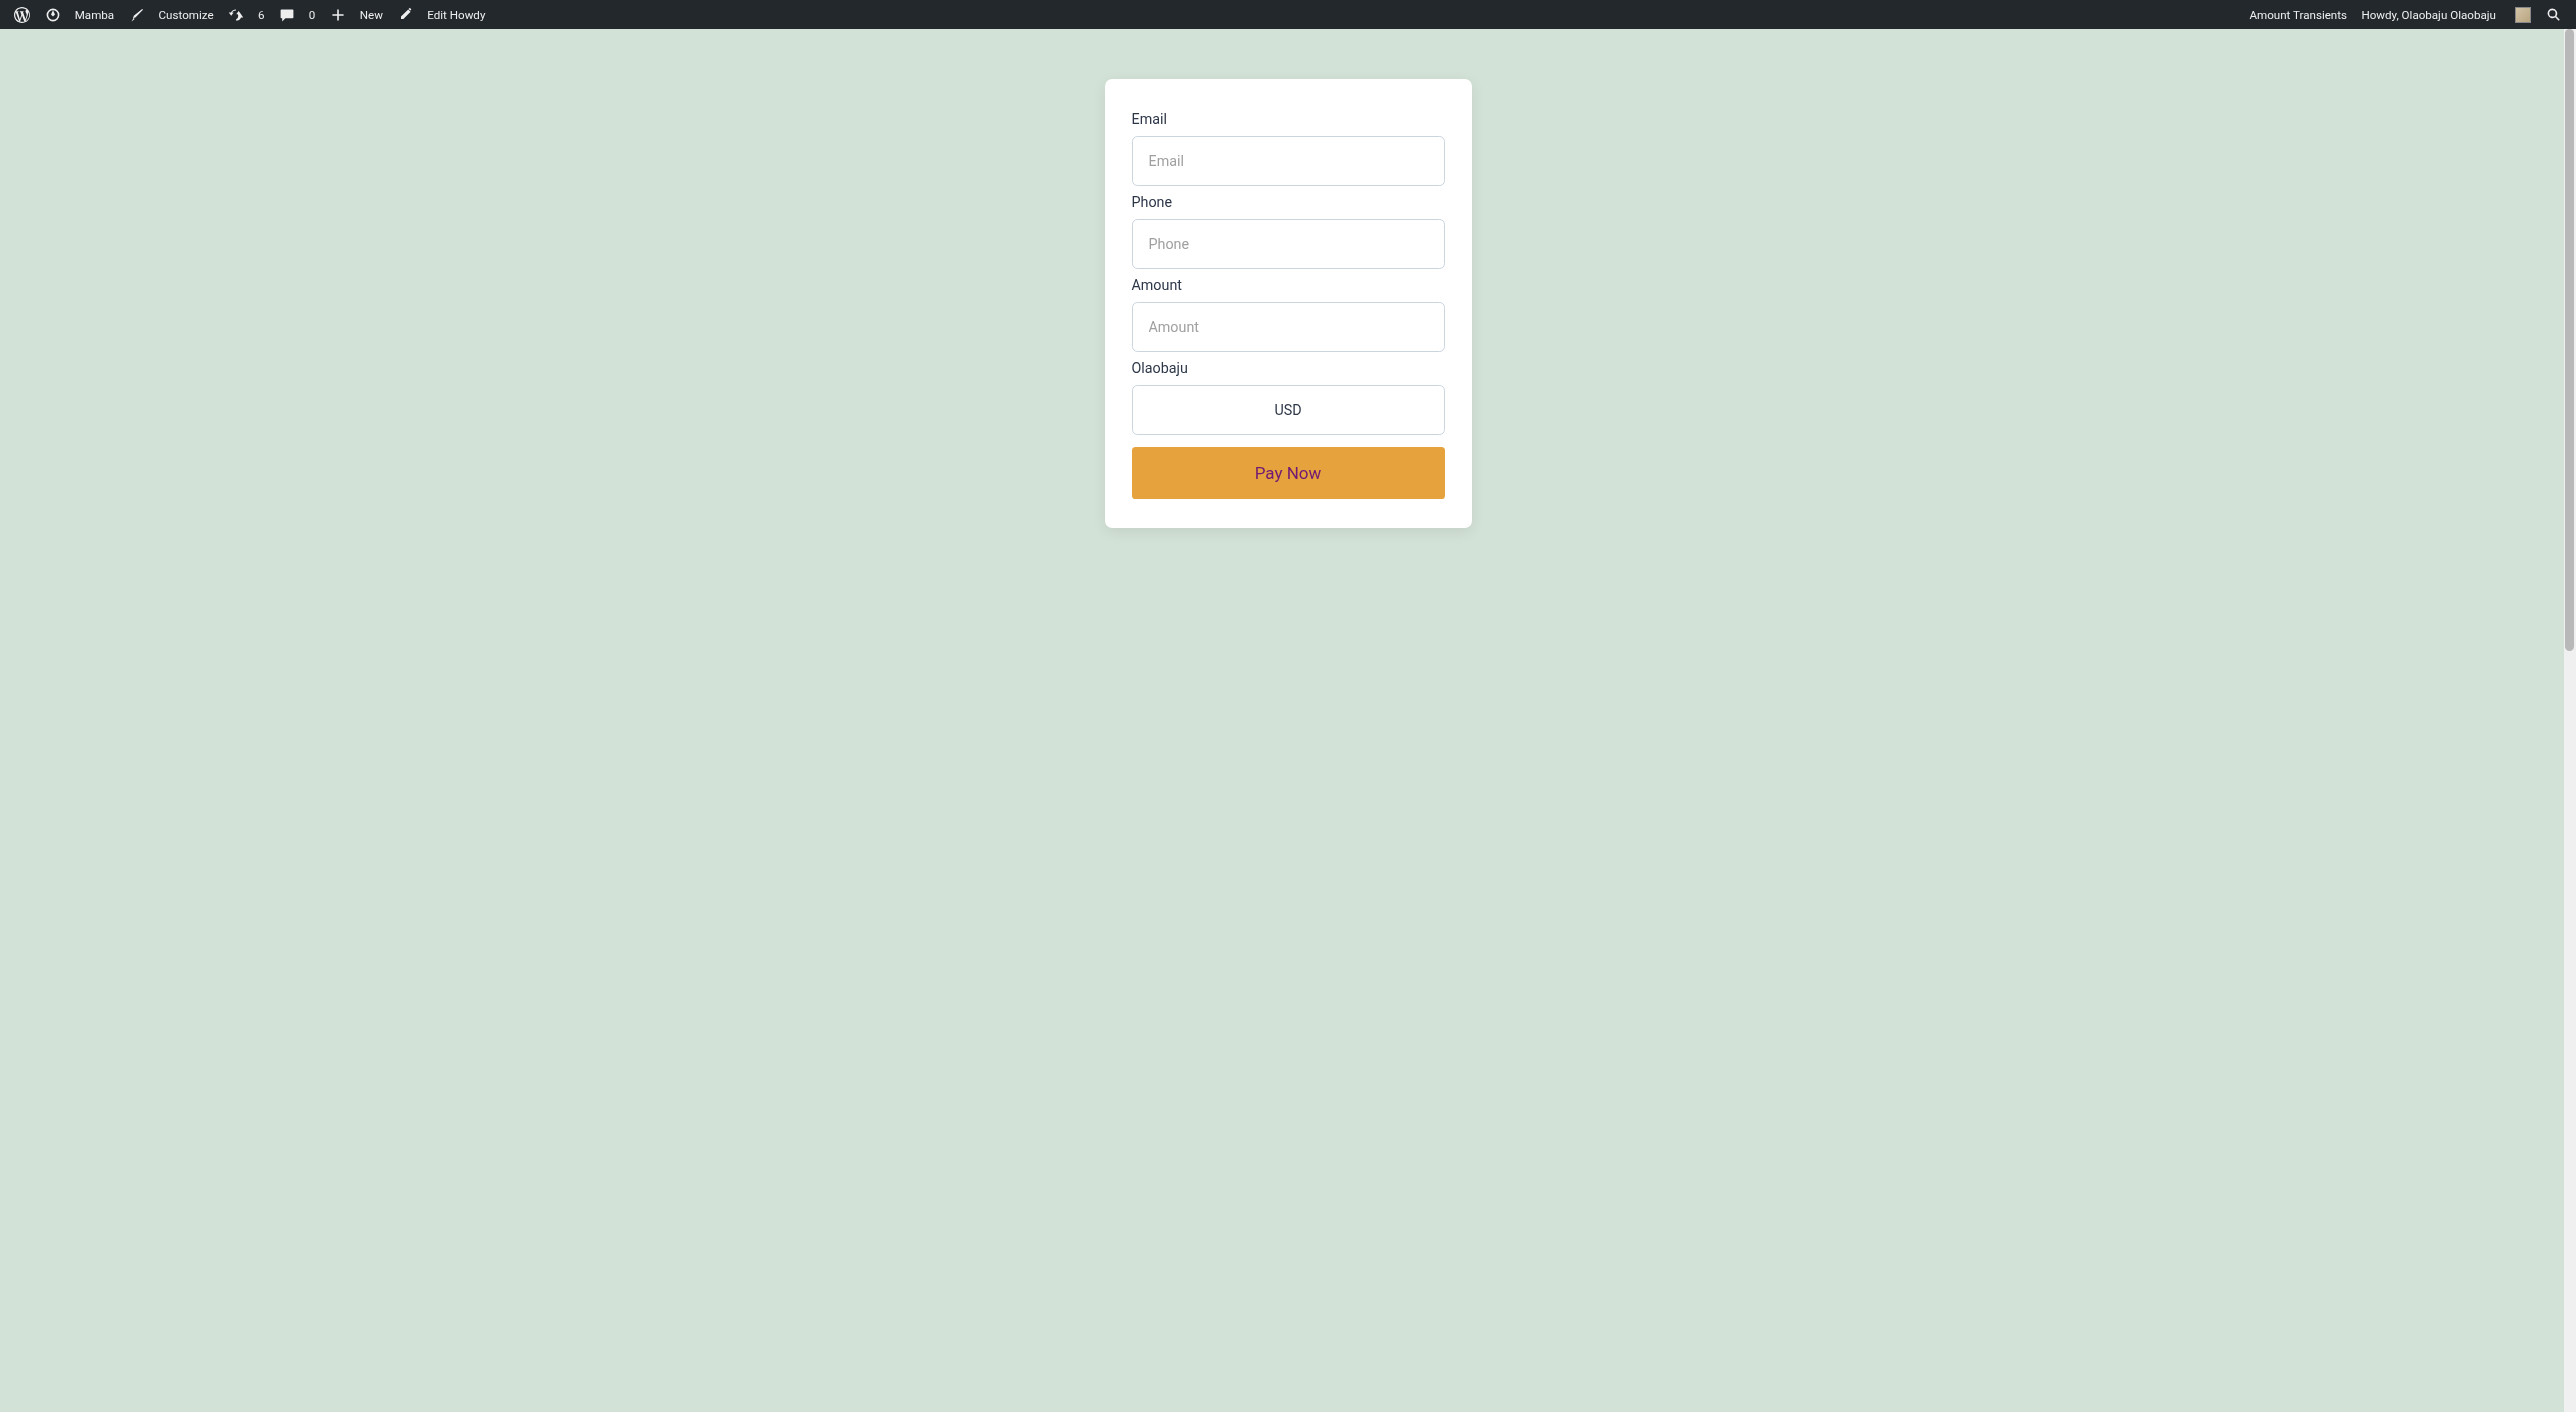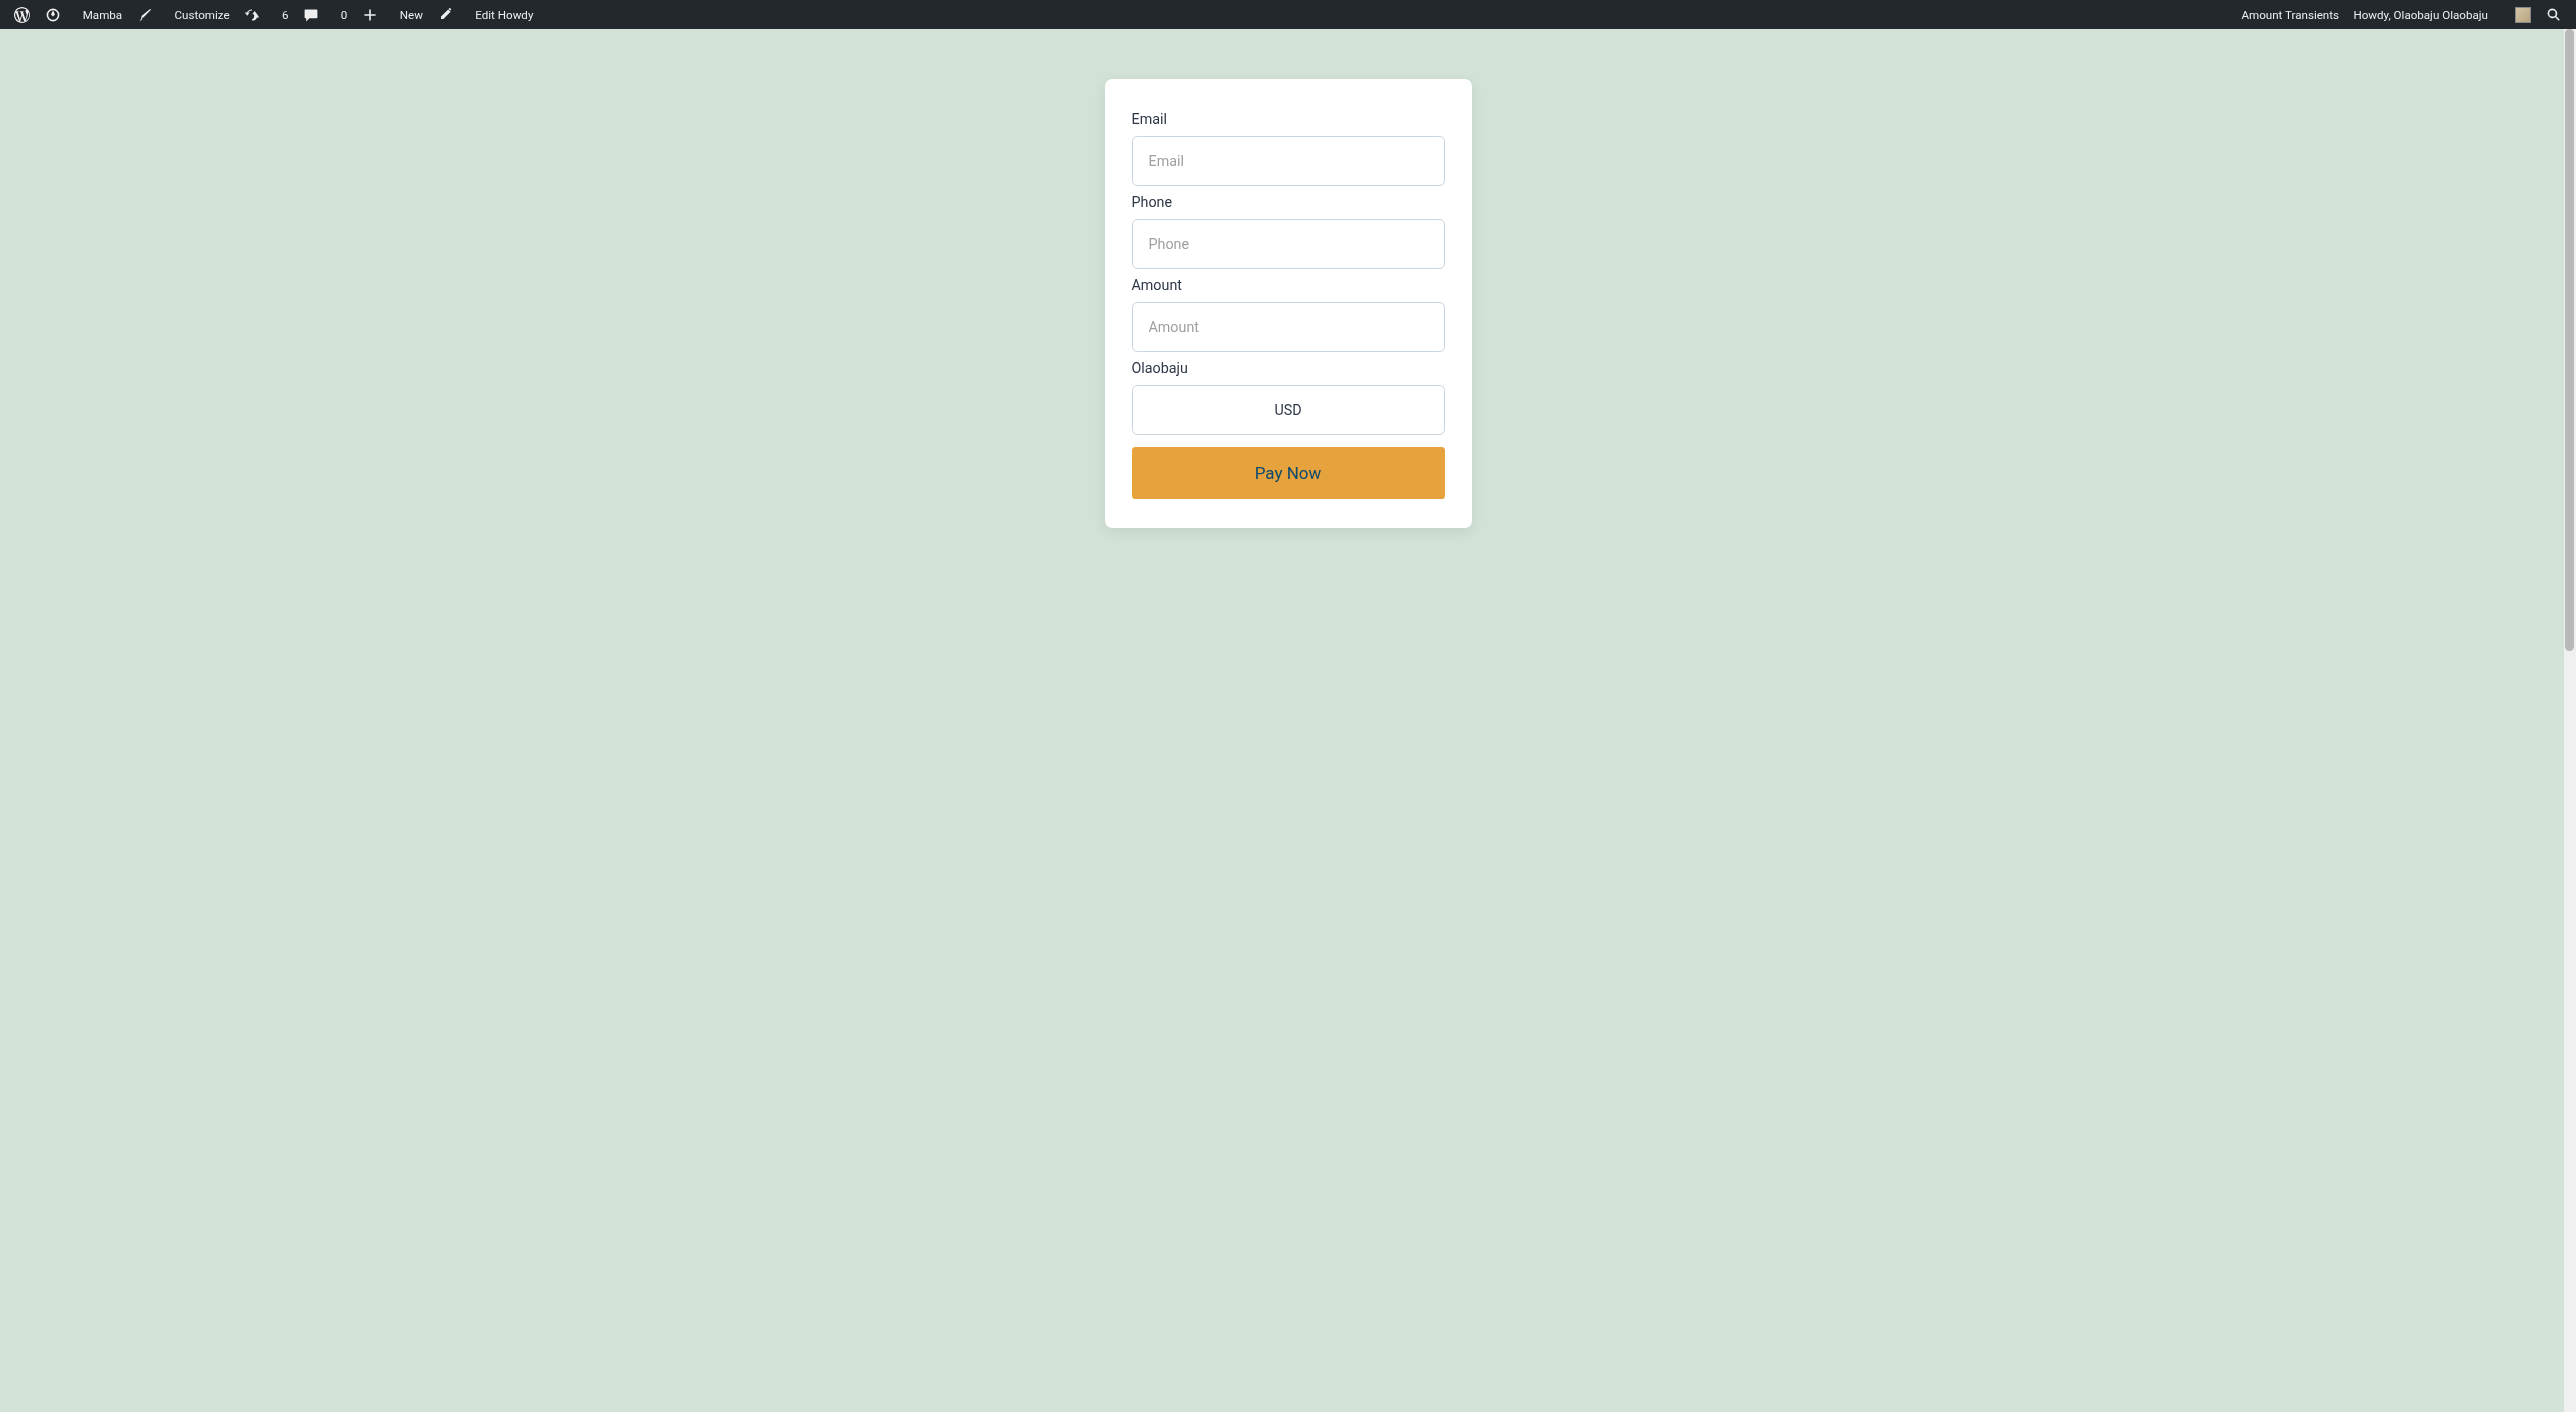--- a/index.html
+++ b/index.html
@@ -39,21 +39,21 @@
       height: 100%;
     }
 
     .admin-bar-item {
       display: flex;
       align-items: center;
       padding: 0 7.2px;
       height: 100%;
       color: #eee;
       cursor: pointer;
-      gap: 22px;
+      gap: 14px;
     }
 
     .admin-icon {
       display: inline-flex;
       align-items: center;
       justify-content: center;
       width: 16px;
       height: 16px;
     }
 
@@ -124,21 +124,21 @@
       text-align: center;
     }
 
     .pay-button {
       width: 100%;
       padding: 16px;
       background: #e6a23c;
       border: none;
       border-radius: 3.6px;
       font-size: 17px;
-      color: #0c4a6e;
+      color: #701a75;
       cursor: pointer;
       font-family: inherit;
       margin-top: 3.6px;
     }
 
     
     .fake-scrollbar {
       position: fixed;
       right: 0;
       top: 29px;

